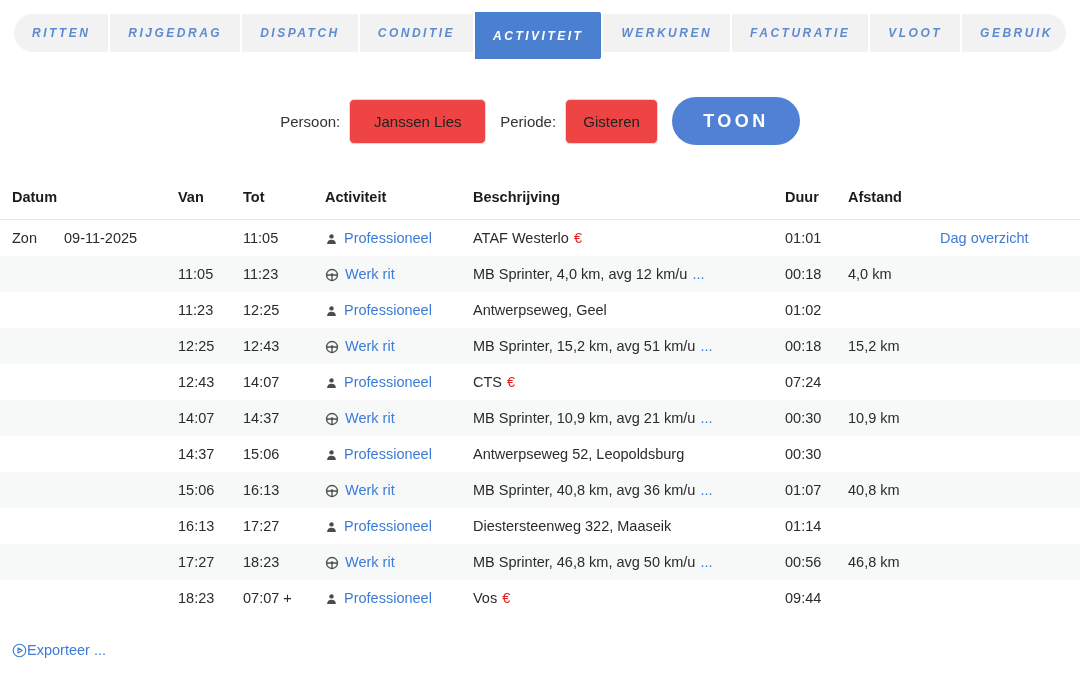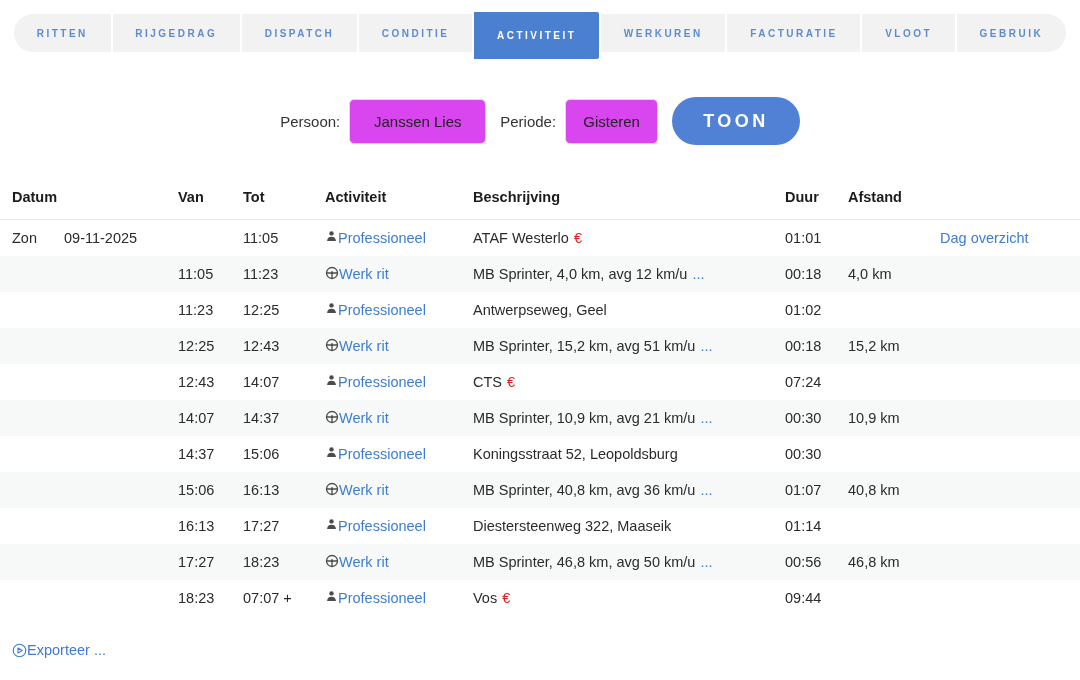--- a/index.html
+++ b/index.html
@@ -3,52 +3,52 @@
 <meta charset="utf-8">
 <style>
   * { margin:0; padding:0; box-sizing:border-box; }
   html,body { width:1080px; height:680px; background:#fff; overflow:hidden;
     font-family:"Liberation Sans", sans-serif; color:#2b2b2b; }
 
   
   .tabbar { display:flex; margin:14px 14px 0 14px; height:38px;
     background:#f2f2f2; border-radius:22px; align-items:stretch; }
   .tab { flex:1 1 auto; display:flex; align-items:center; justify-content:center;
-    font-size:10px; font-weight:600; letter-spacing:2.5px;
-    color:var(--tab-text,#5e8bd0); cursor:pointer; white-space:nowrap; padding:0 18px; }
+    font-size:12px; font-weight:600; letter-spacing:2.5px;
+    color:var(--tab-text,#5e8bd0); cursor:pointer; white-space:nowrap; padding:0 18px;font-style:italic; }
   .tab + .tab { border-left:2px solid #fff; }
   .tab.active { background:var(--accent-blue,#4a80cf); color:#fff;
     margin:-2px 0 -7px; border-radius:2px; }
 
   
   .filterbar { margin-top:45px; display:flex; justify-content:center;
     align-items:center; height:48px; }
   .filterbar label { font-size:15px; color:#333; }
   .filterbox { text-align:center; height:45px; border:1px solid #ddd;
     border-radius:5px; font-size:15px; color:#222; margin:0 14px 0 9px;
-    background:#d946ef; font-family:"Liberation Sans",sans-serif; }
+    background:#ef4444; font-family:"Liberation Sans",sans-serif; }
   .filterbox.persoon { width:137px; }
   .filterbox.periode { width:93px; }
   .btn-toon { height:48px; padding:0 31px; border:none; border-radius:25px;
     background:var(--button-blue,#5181d4); color:#fff; font-size:18px;
     font-weight:700; letter-spacing:3.5px; cursor:pointer;
     font-family:"Liberation Sans",sans-serif; }
 
   
   .table { margin-top:34px; width:1080px; }
   .thead, .trow { display:grid;
     grid-template-columns:52px 114px 65px 82px 148px 312px 63px 92px 1fr;
     padding-left:12px; align-items:center; }
   .thead { padding-top:10px; padding-bottom:14px; border-bottom:1px solid #e9e9e9;
     font-size:14.5px; font-weight:700; color:#1c1c1c; }
   .thead .h-datum { grid-column:1 / 3; }
   .trow { height:36px; font-size:14.5px; }
   .tbody .trow:nth-child(even) { background:#f7f8f8; }
   .c { overflow:hidden; white-space:nowrap; }
-  .c.act { display:flex; align-items:flex-start; }
+  .c.act { display:flex; align-items:flex-end; gap:6px; }
   .c.desc { display:flex; align-items:center; gap:5px; }
   .link { color:var(--link-blue,#3d7cd4); text-decoration:none; cursor:pointer; }
   .euro { color:var(--euro-red,#e61b1b); font-size:14.5px; }
   .icon { display:inline-flex; align-items:center; }
 
   
   .exportbar { margin:26px 0 0 12px; display:flex; align-items:center; 
     font-size:14.5px; }
 </style>
 </head>
@@ -258,21 +258,21 @@
       <span class="icon">
         <svg width="13" height="13" viewBox="0 0 16 16">
           <circle cx="8" cy="4.2" r="2.7" fill="#4b4b4b"></circle>
           <path d="M8 8.2c-3.2 0-5.4 1.9-5.4 5.3h10.8c0-3.4-2.2-5.3-5.4-5.3z" fill="#4b4b4b"></path>
         </svg>
       </span>
 
       <a class="link">Professioneel</a>
     </div>
     <div class="c desc">
-      <span>Koningsstraat 52, Leopoldsburg</span>
+      <span>Antwerpseweg 52, Leopoldsburg</span>
 
     </div>
     <div class="c"><span>00:30</span></div>
     <div class="c"><span></span></div>
     <div class="c">
       
     </div>
   </div>
 
   <div class="trow">

